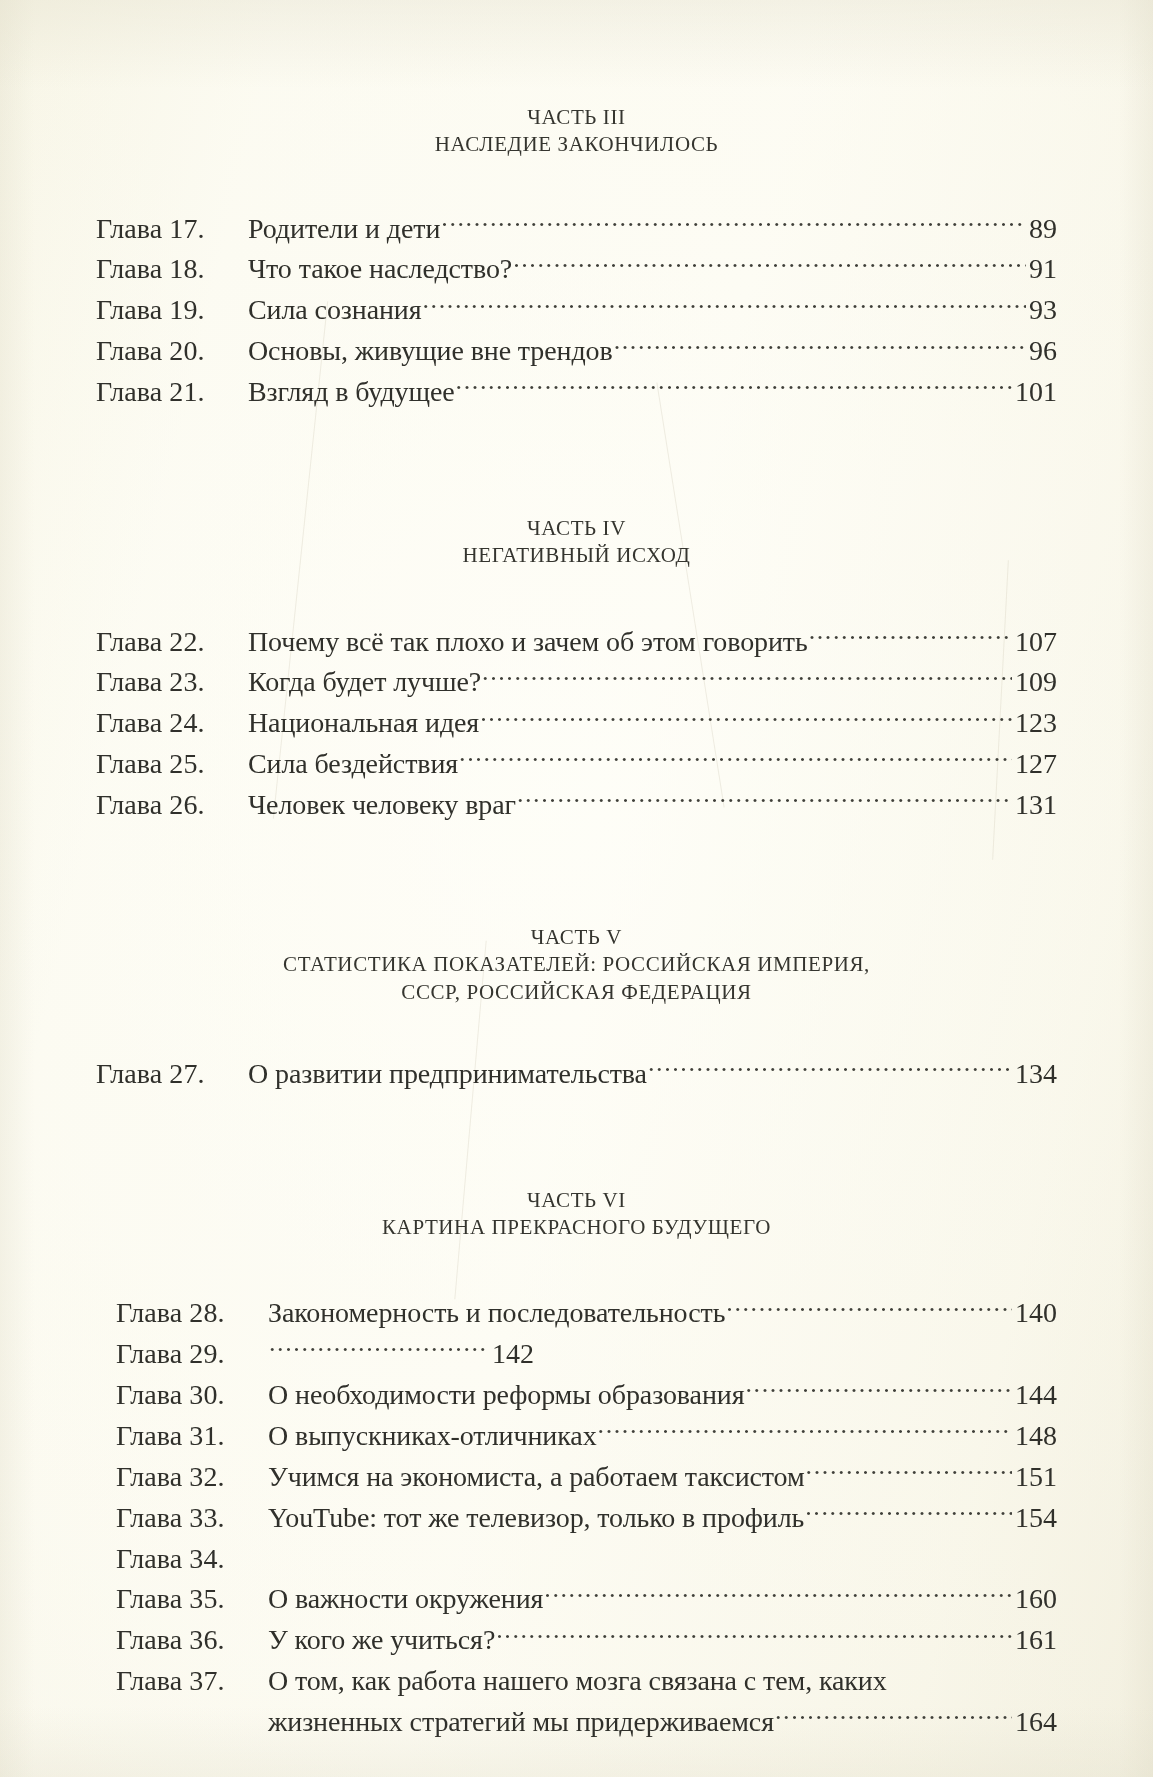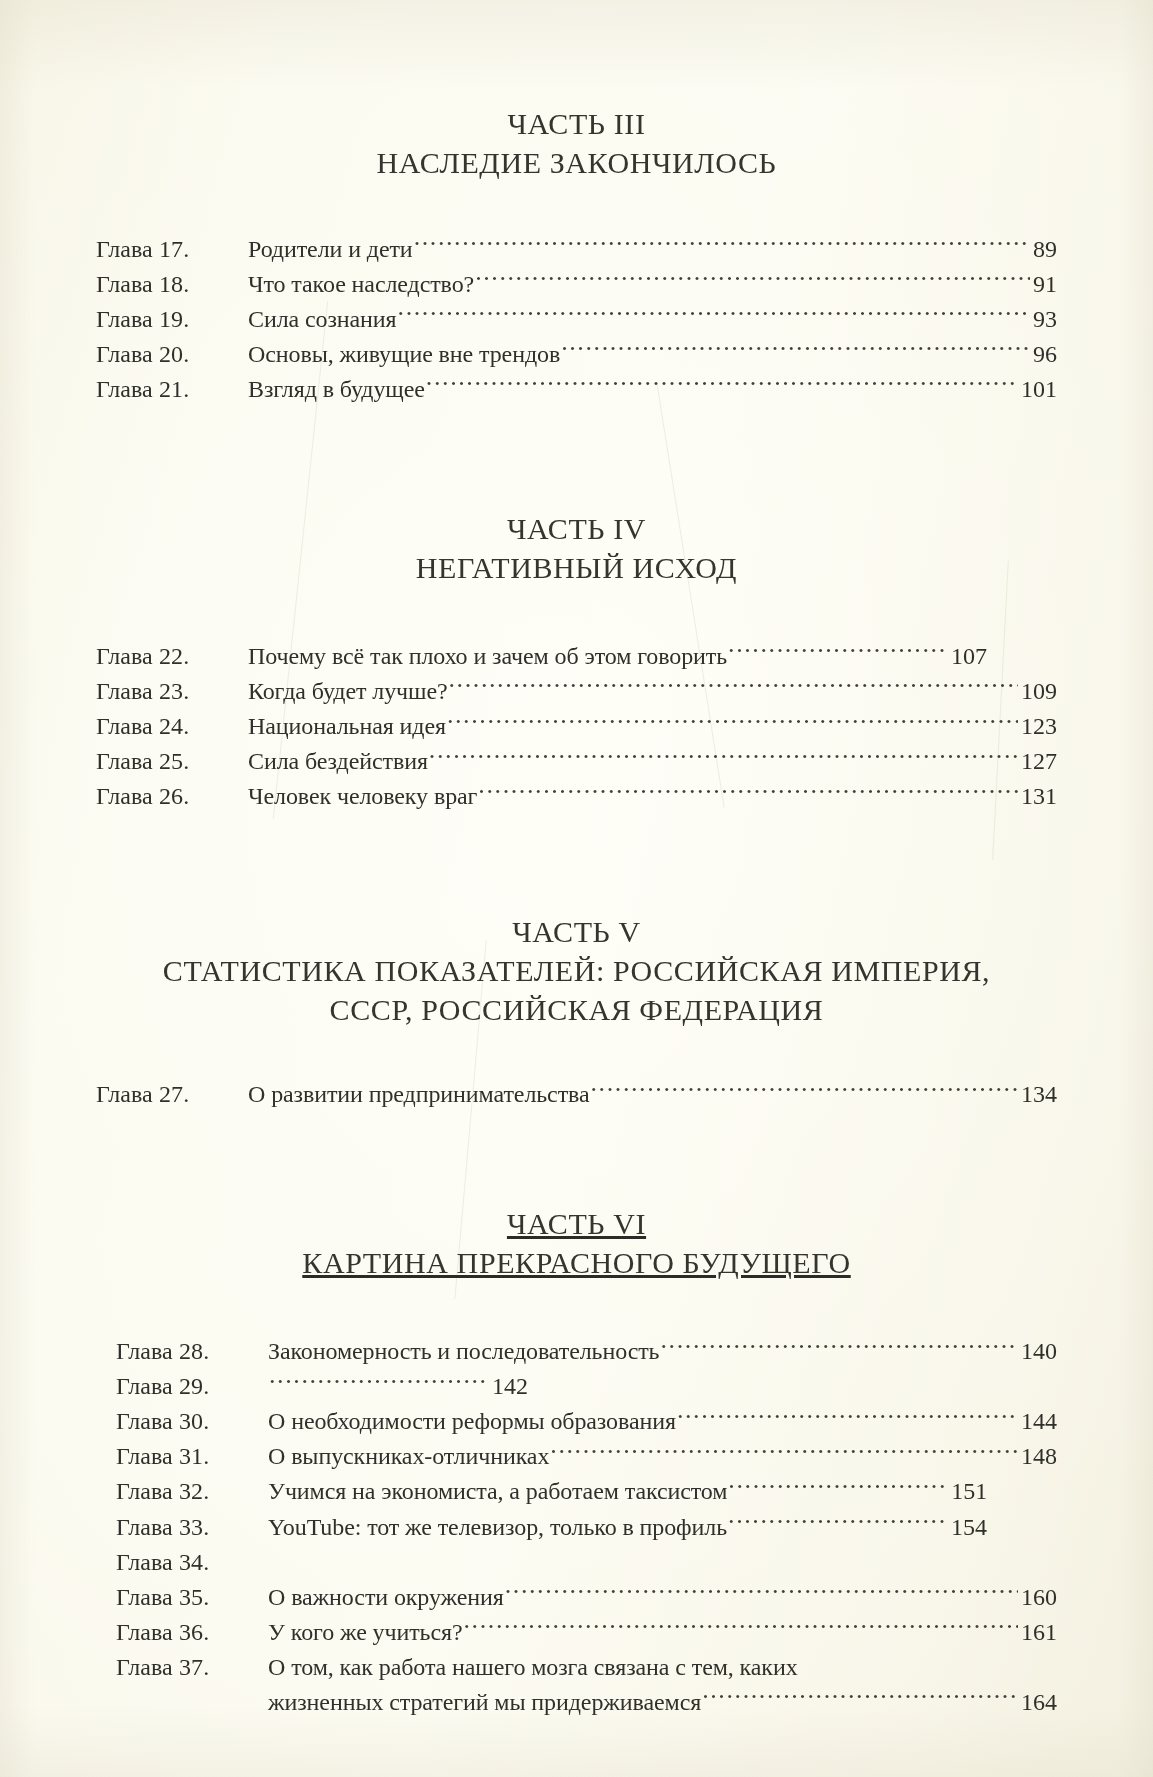--- a/index.html
+++ b/index.html
@@ -55,37 +55,37 @@
 
   
   .part {
     text-align: center;
   }
   .part-number,
   .part-title {
     font-family: "Liberation Serif", "DejaVu Serif", serif;
     letter-spacing: 0.6px;
     color: #35352f;
-    font-size: 30px;
+    font-size: 21px;
     line-height: 1.30;
     white-space: pre-line;
   }
   .part-number { margin: 0; }
   .part-title { margin: 0; }
 
   
   .toc-list {
     margin: 0;
     padding: 0;
     list-style: none;
   }
   .toc-row {
     display: flex;
     align-items: flex-start;
-    font-size: 24px;
+    font-size: 28px;
     line-height: 1.46;
     color: #30302b;
   }
   .toc-chapter {
     flex: 0 0 auto;
     width: 152px;
     white-space: nowrap;
     letter-spacing: 0.1px;
   }
   .toc-body {
@@ -132,21 +132,21 @@
   
   .sec-3-head { padding-top: 104px; }
   .sec-3-list { margin-top: 50px; }
 
   .sec-4-head { padding-top: 102px; }
   .sec-4-list { margin-top: 52px; }
 
   .sec-5-head { padding-top: 98px; }
   .sec-5-list { margin-top: 48px; }
 
-  .sec-6-head { padding-top: 92px; text-decoration: underline; }
+  .sec-6-head { padding-top: 92px; }
   .sec-6-list { margin-top: 52px; margin-left: 20px; }
 </style>
 </head>
 <body>
 
 <div class="paper"></div>
 <div class="crease c1"></div>
 <div class="crease c2"></div>
 <div class="crease c3"></div>
 <div class="crease c4"></div>

